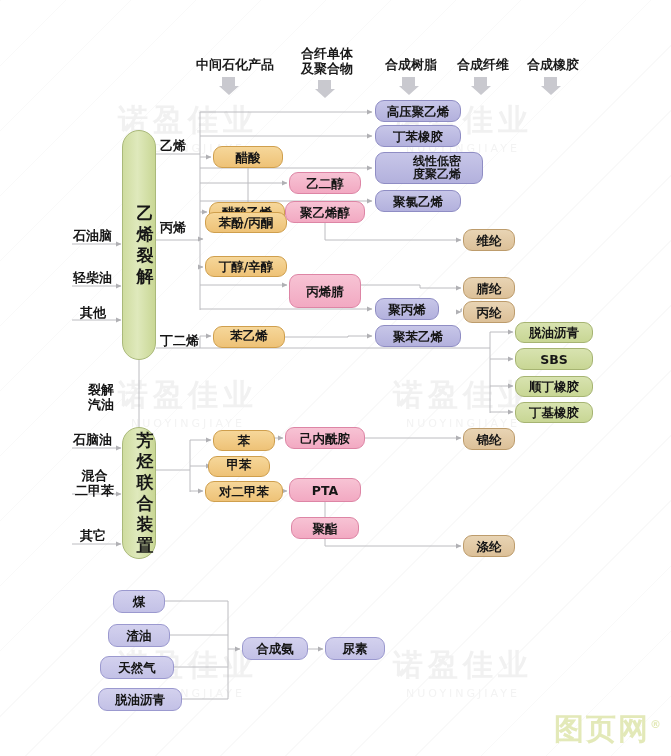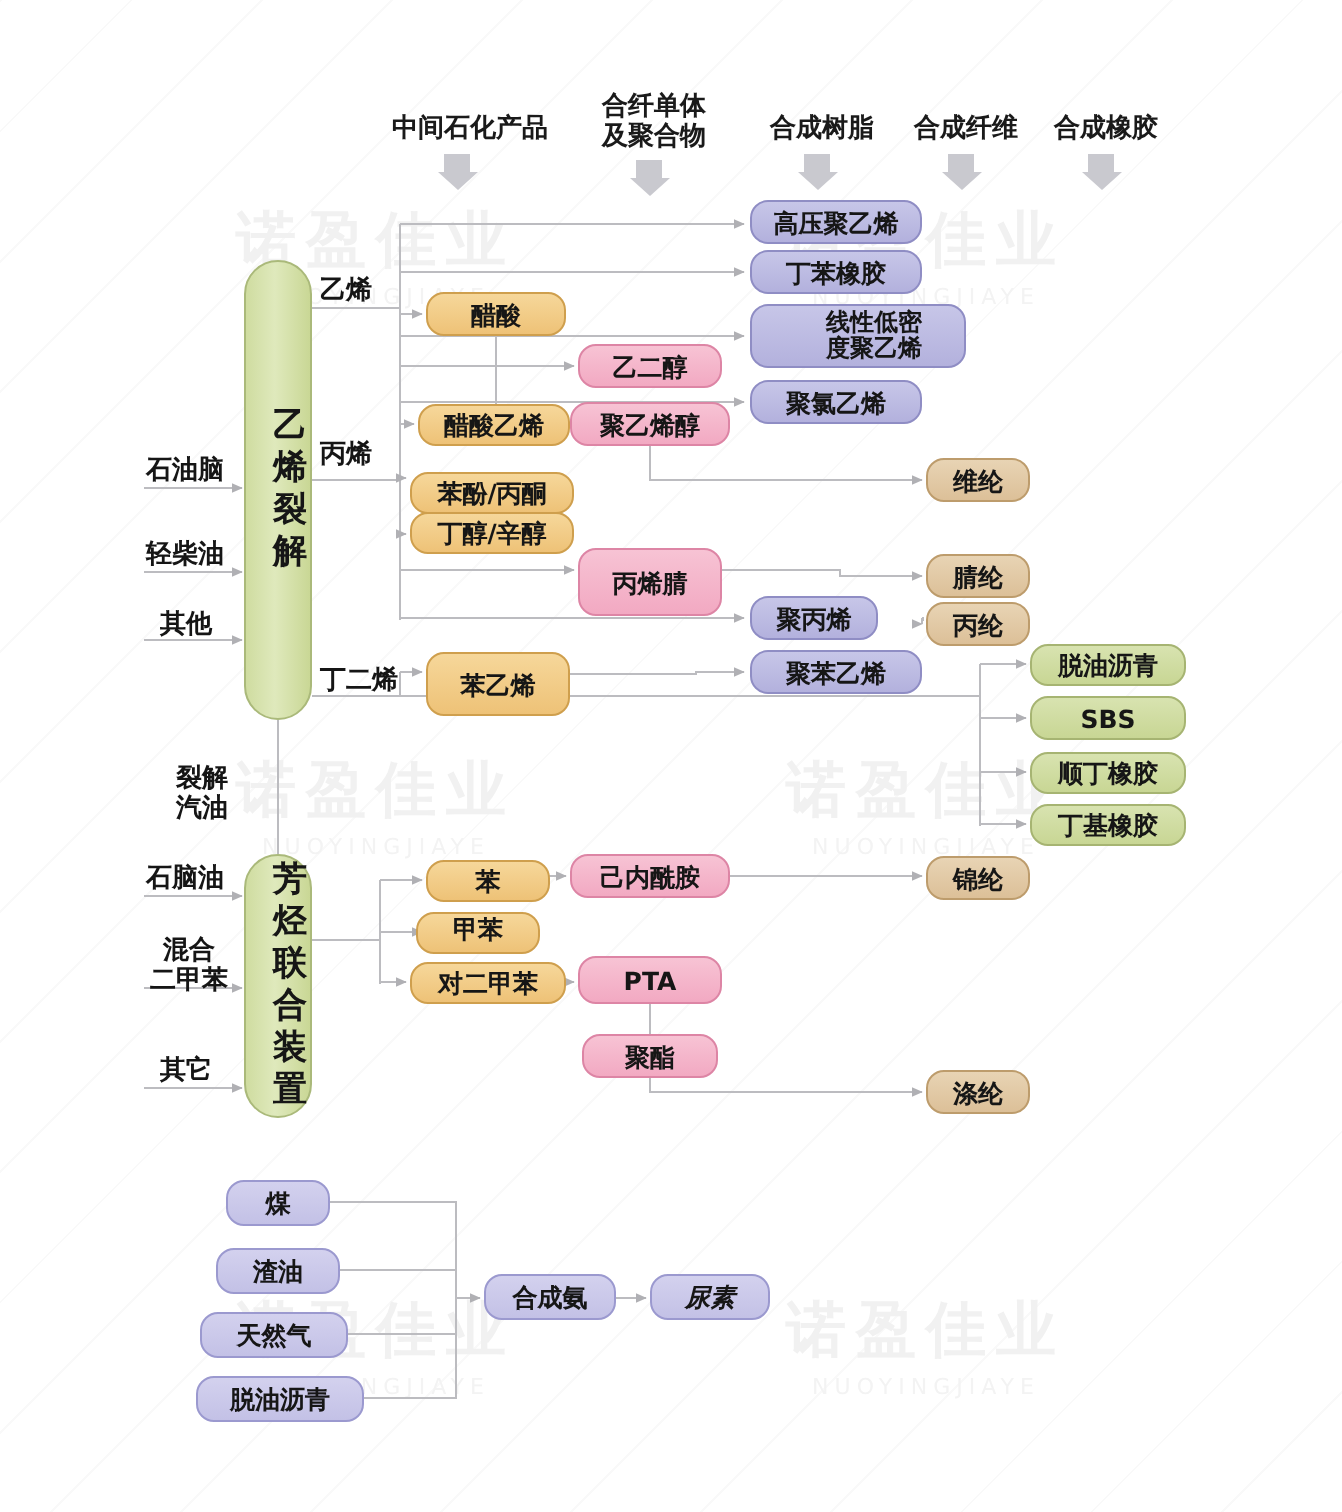--- a/index.html
+++ b/index.html
@@ -218,27 +218,27 @@
       <div class="lbl" style="left: 88px; top: 382px;">裂解<br>汽油</div>
     </div>
 
   <div id="node-layer">
       <div class="node c-orange" style="left: 213px; top: 146px; width: 70px; height: 22px;">
         <span>醋酸</span>
       </div>
       <div class="node c-orange" style="left: 209px; top: 202px; width: 76px; height: 21px;">
         <span>醋酸乙烯</span>
       </div>
-      <div class="node c-orange" style="left: 205px; top: 236px; width: 82px; height: 21px; justify-content: center;">
+      <div class="node c-orange" style="left: 205px; top: 212px; width: 82px; height: 21px; justify-content: center;">
         <span>苯酚/丙酮</span>
       </div>
       <div class="node c-orange" style="left: 205px; top: 256px; width: 82px; height: 21px;">
         <span>丁醇/辛醇</span>
       </div>
-      <div class="node c-orange" style="left: 213px; top: 326px; width: 72px; height: 32px;">
+      <div class="node c-orange" style="left: 213px; top: 326px; width: 72px; height: 22px; font-family: Liberation Mono, monospace;">
         <span>苯乙烯</span>
       </div>
       <div class="node c-orange" style="left: 213px; top: 430px; width: 62px; height: 21px;">
         <span>苯</span>
       </div>
       <div class="node c-orange" style="left: 208px; top: 456px; width: 62px; height: 21px; font-family: Liberation Mono, monospace;">
         <span>甲苯</span>
       </div>
       <div class="node c-orange" style="left: 205px; top: 481px; width: 78px; height: 21px;">
         <span>对二甲苯</span>
@@ -314,18 +314,21 @@
       </div>
       <div class="node c-lav" style="left: 100px; top: 656px; width: 74px; height: 23px;">
         <span>天然气</span>
       </div>
       <div class="node c-lav" style="left: 98px; top: 688px; width: 84px; height: 23px;">
         <span>脱油沥青</span>
       </div>
       <div class="node c-lav" style="left: 242px; top: 637px; width: 66px; height: 23px;">
         <span>合成氨</span>
       </div>
-      <div class="node c-lav" style="left: 325px; top: 637px; width: 60px; height: 23px; font-style: italic;">
+      <div class="node c-lav" style="left: 325px; top: 637px; width: 60px; height: 23px;">
         <span>尿素</span>
       </div>
     </div>
 
+  <div class="brandmark">
+    <span>图页网</span><sup>®</sup>
+  </div>
 </div>
 
 </body></html>

